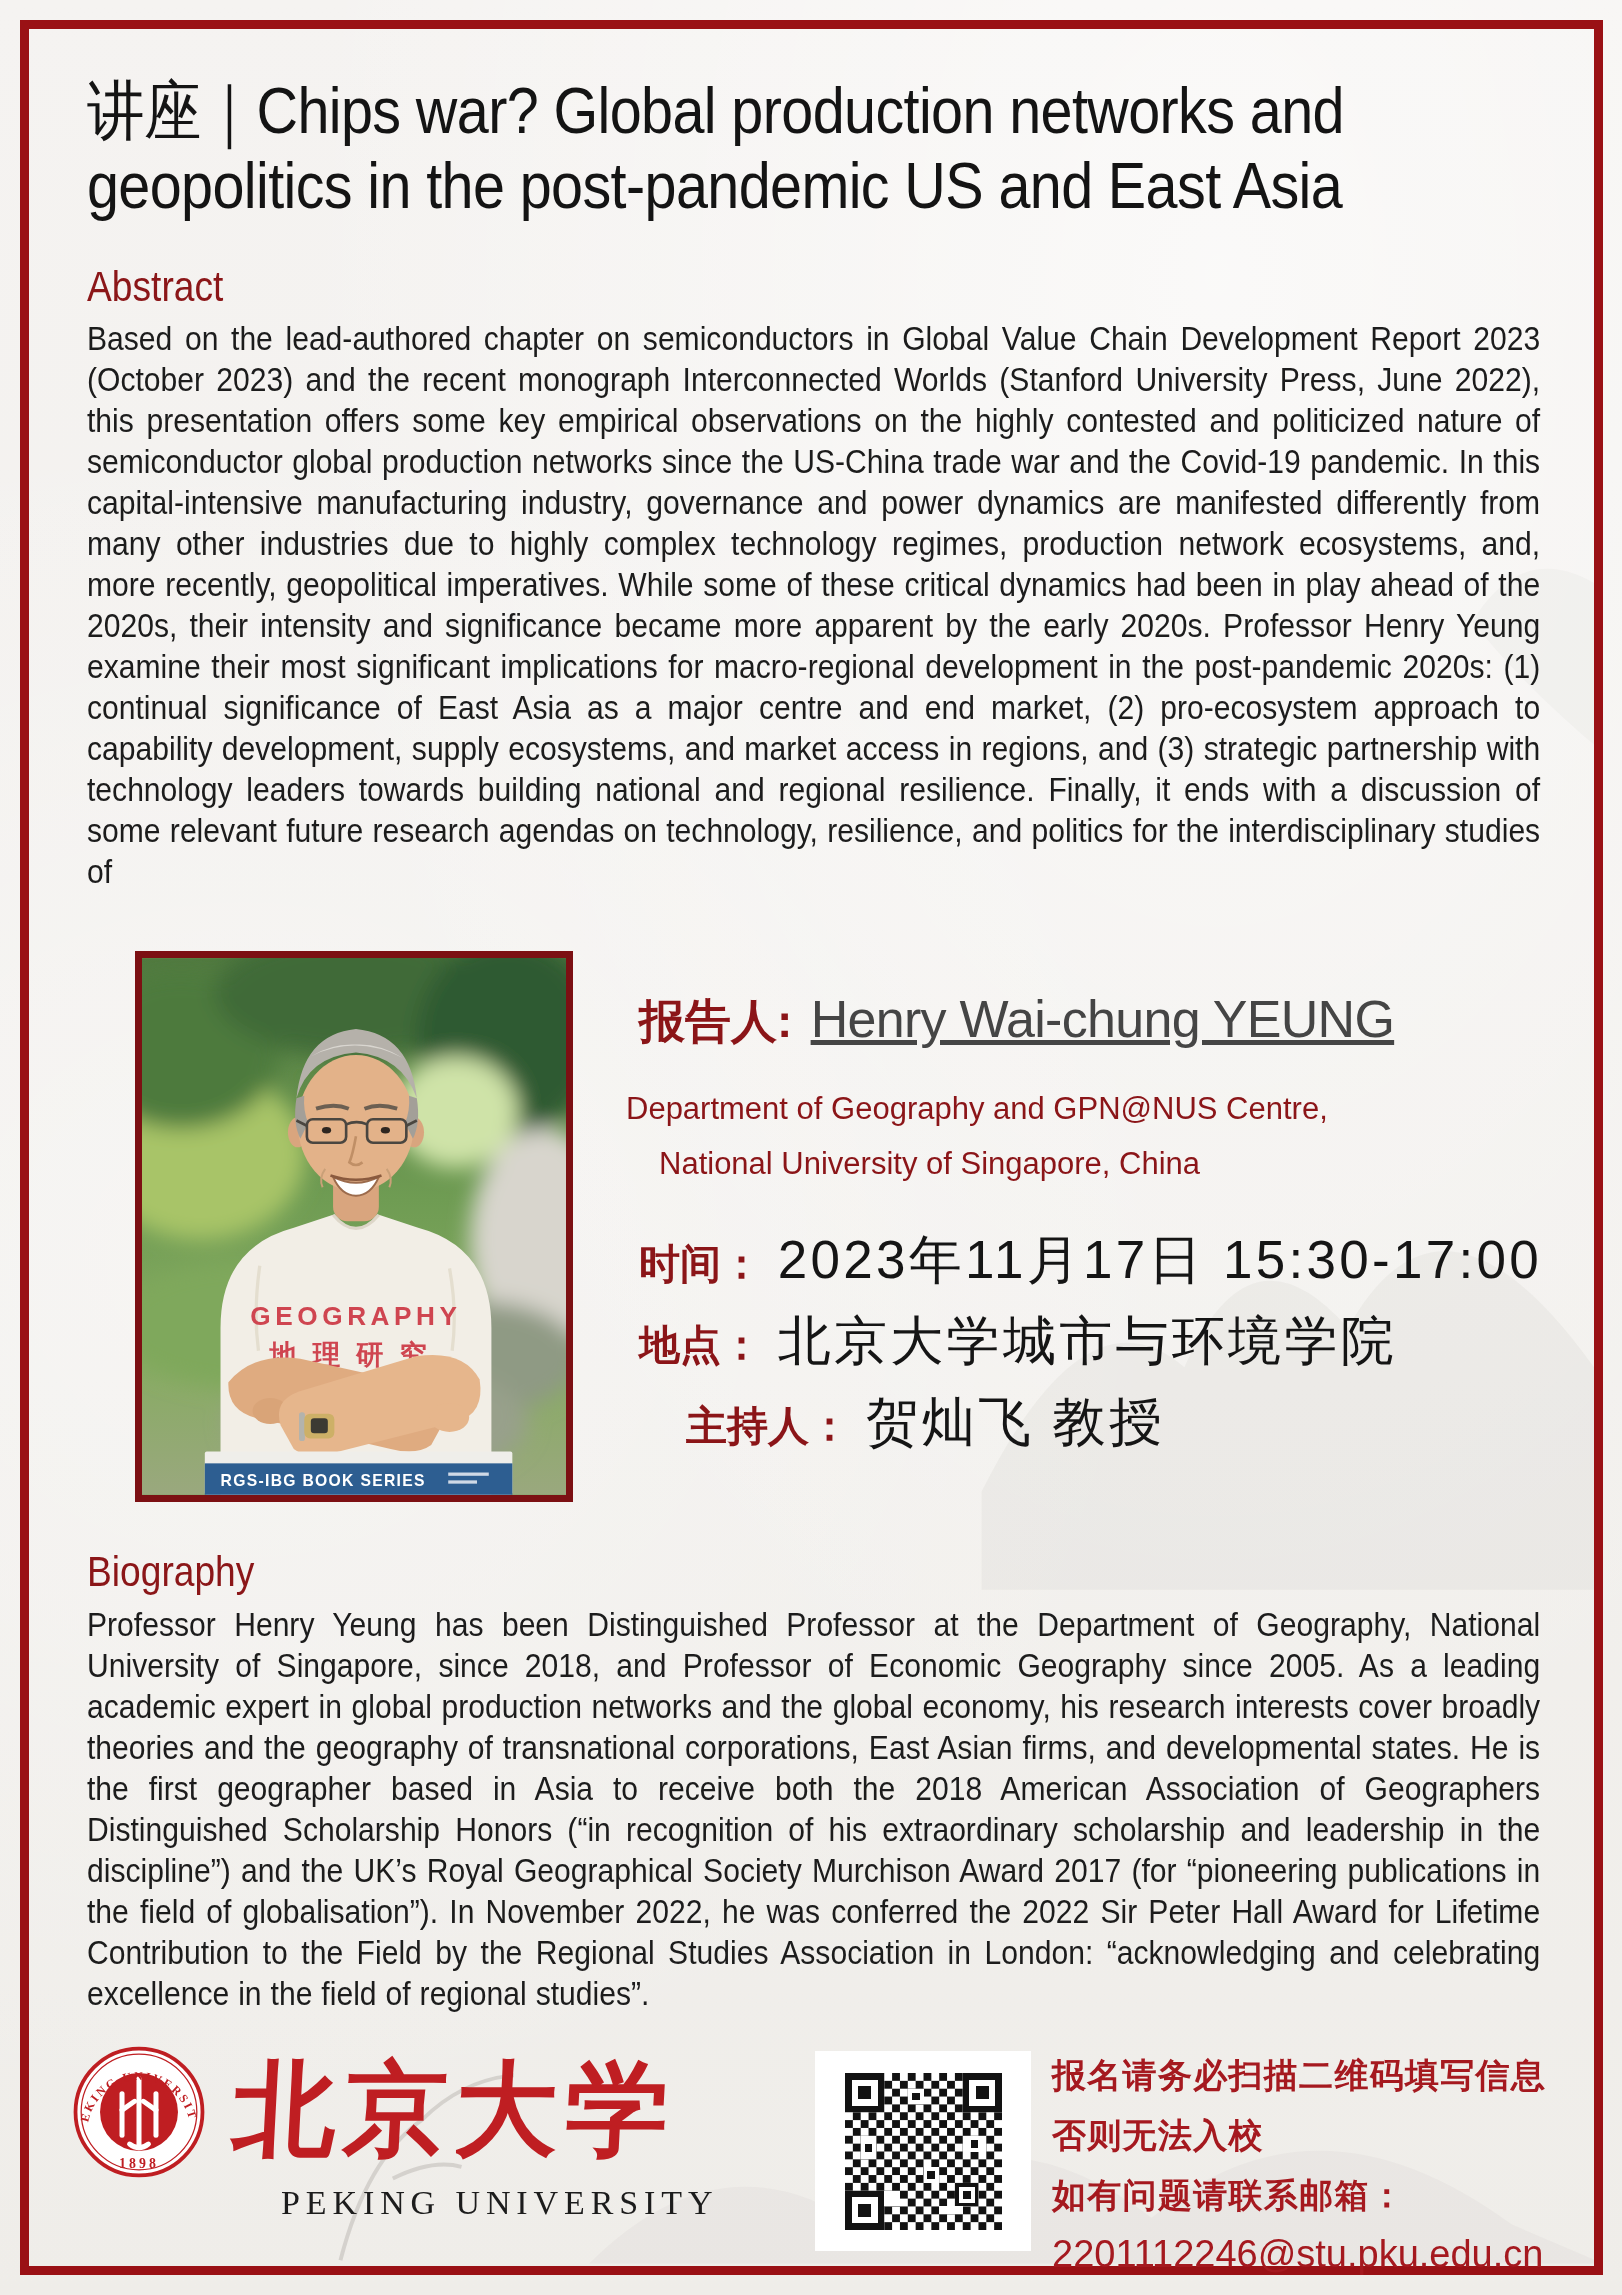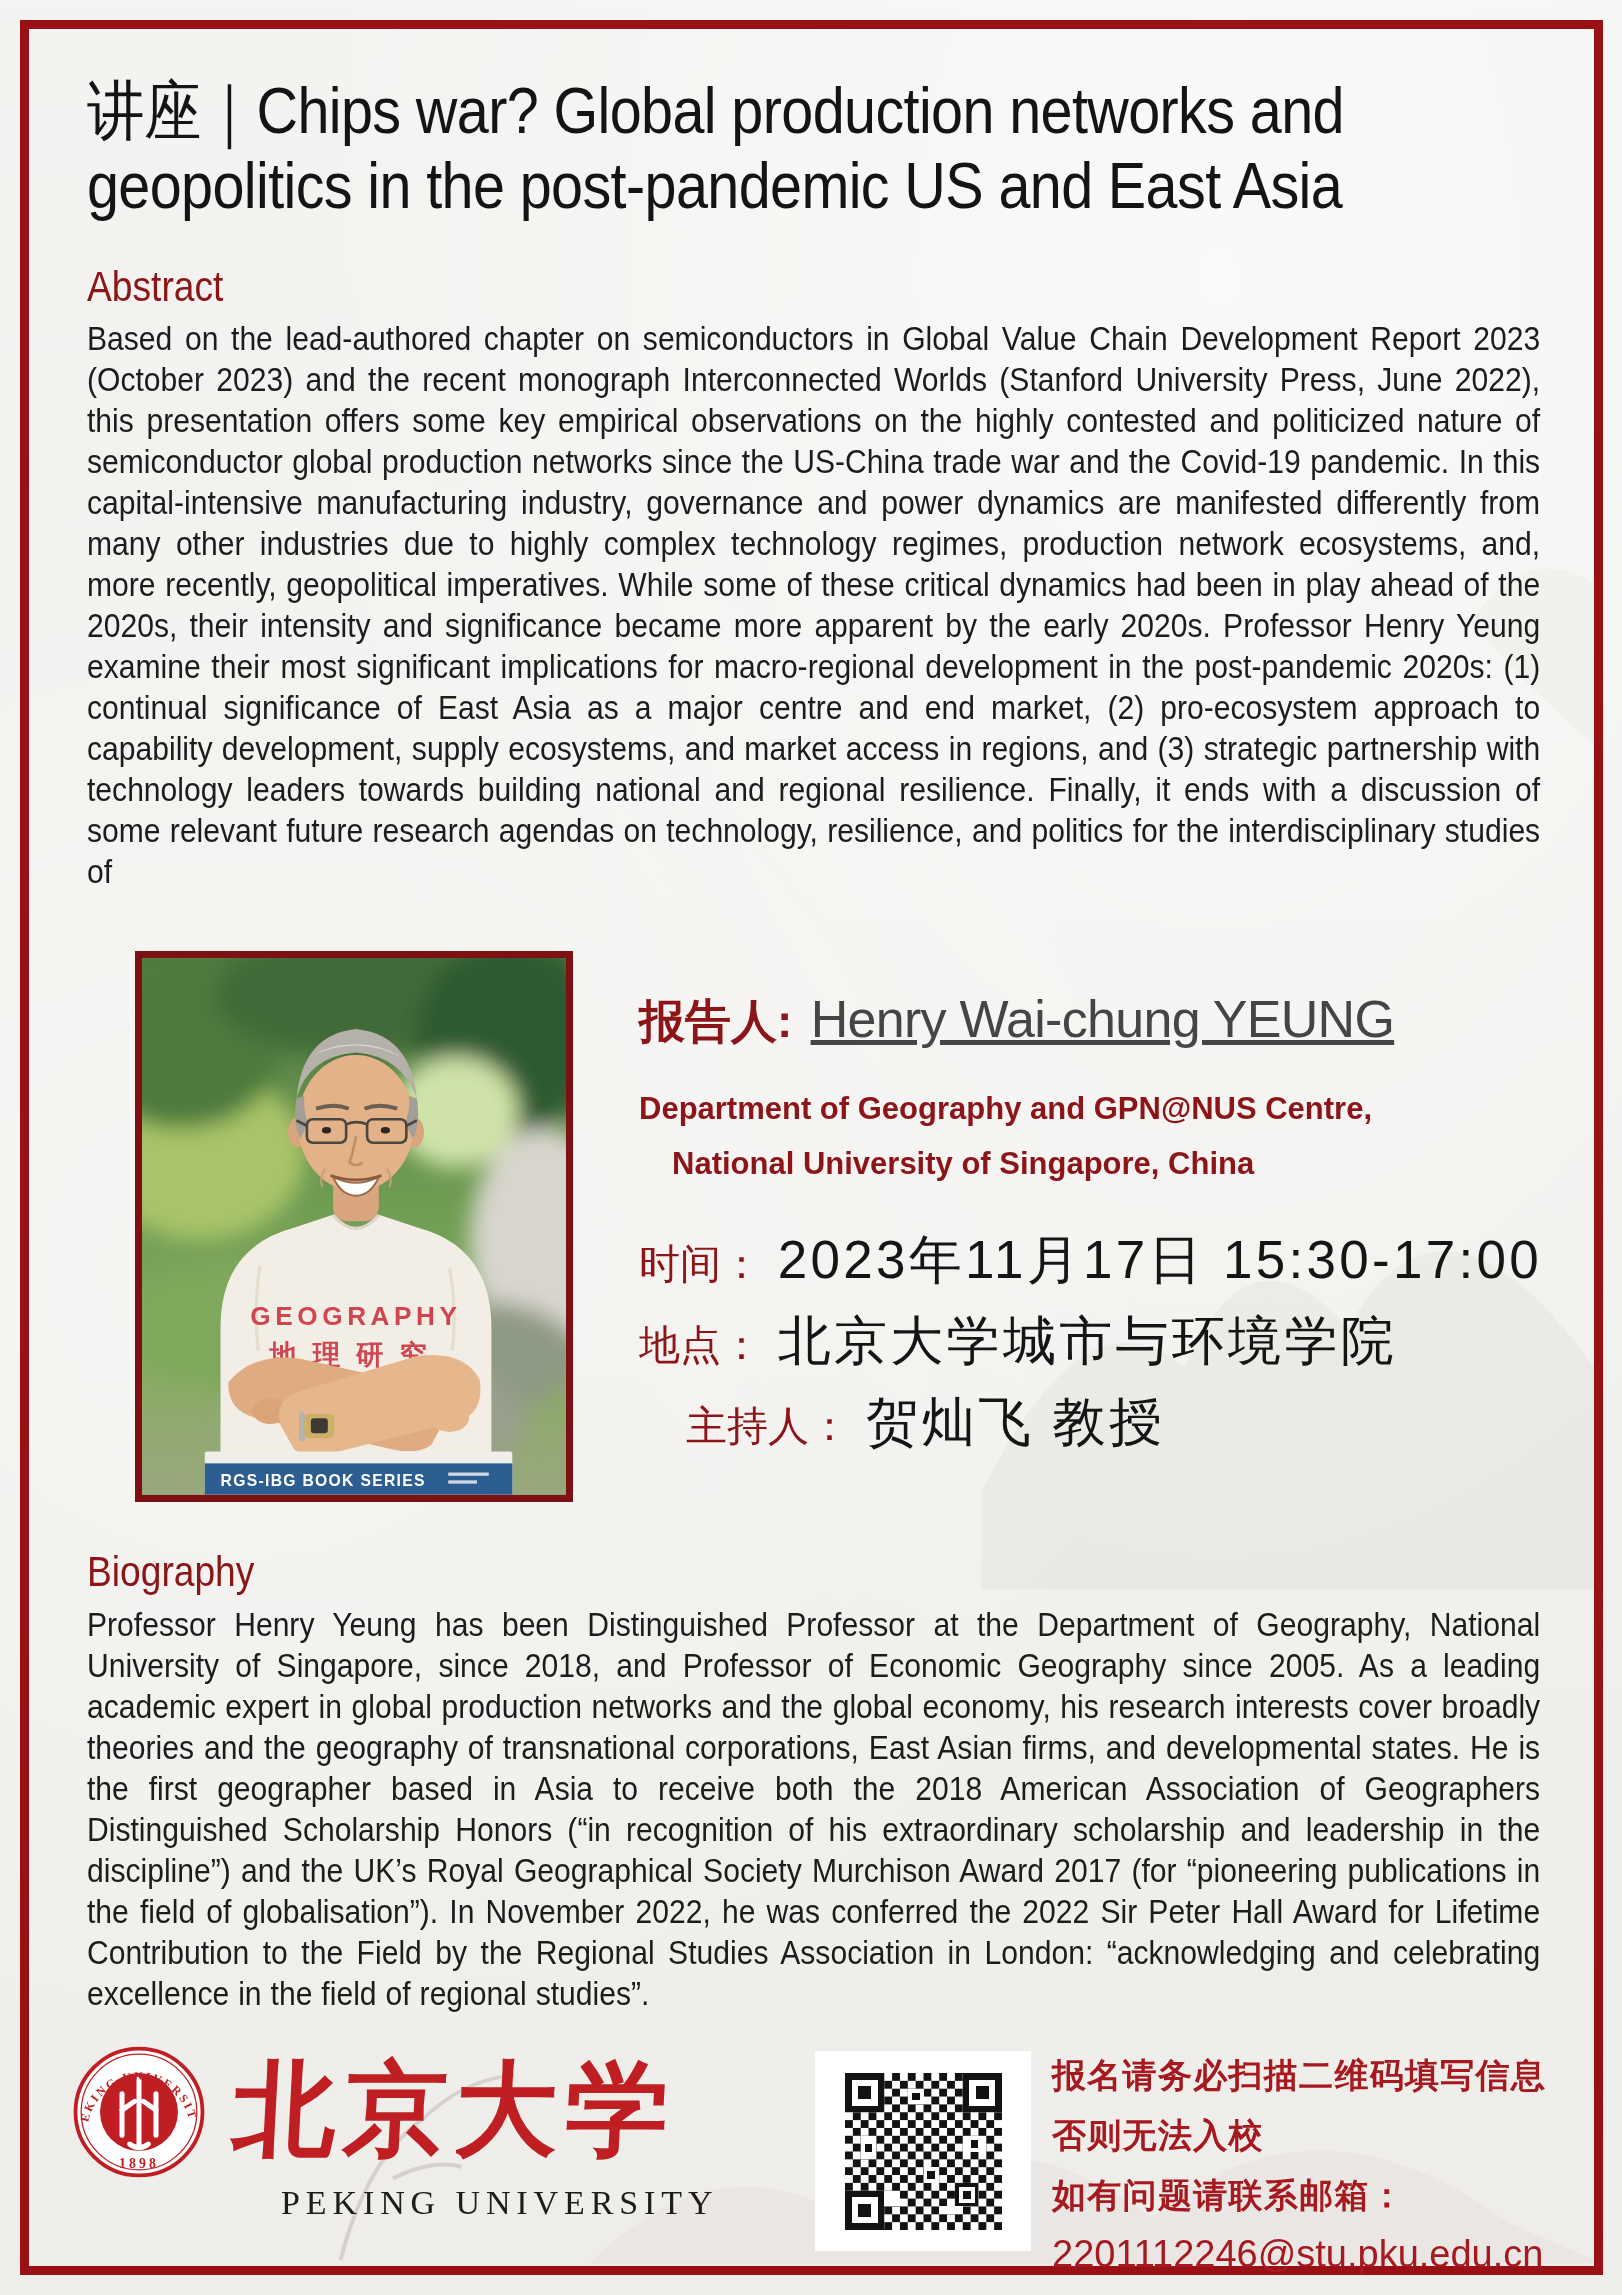--- a/index.html
+++ b/index.html
@@ -34,26 +34,26 @@
   .bio-para{top:1604px;}
 
   .photo{position:absolute; left:135px; top:951px; width:424px; height:537px;
          border:7.9px solid #7c1013; background:#6f9c53;}
   .photo svg{display:block;}
 
   .speaker-row{position:absolute; left:639px; top:989px; display:flex; align-items:baseline; white-space:nowrap;}
   .speaker-label{font-size:46px; font-weight:700; color:#8b1518;}
   .speaker-name{font-size:52px; font-weight:400; color:#454545; margin-left:18.3px; letter-spacing:-0.7px;text-decoration:underline;}
 
-  .affil{position:absolute; left:639px; width:851px; font-size:31px; line-height:55px;
-         font-weight:700; color:#8b1518;}
+  .affil{position:absolute; left:626px; width:851px; font-size:31px; line-height:55px;
+         font-weight:400; color:#8b1518;}
   .affil1{top:1081px;} .affil2{top:1136px;margin-left:33px;}
 
   .detail-row{position:absolute; left:639px; display:flex; align-items:baseline; white-space:nowrap;}
-  .detail-label{font-size:41px; font-weight:400; color:#8b1518;}
+  .detail-label{font-size:41px; font-weight:700; color:#8b1518;}
   .detail-value{font-size:53px; color:#151515; margin-left:15.7px; letter-spacing:3.3px;}
   .row-time{top:1225px;} .row-venue{top:1306px;} .row-host{top:1387px;margin-left:47px;}
 
   .seal{position:absolute; left:73px; top:2046px; width:132px; height:132px;}
   .uni-cn{position:absolute; left:233px; top:2042px; width:497px;
           font-size:103px; font-weight:700; color:#bf1e22; letter-spacing:7.9px;
           transform:skewX(-3deg);}
   .uni-en{position:absolute; left:281px; top:2184px; font-family:"Liberation Serif","DejaVu Serif",serif;
           font-size:34px; letter-spacing:5.9px; color:#1c1c1c; font-weight:500;}
 

